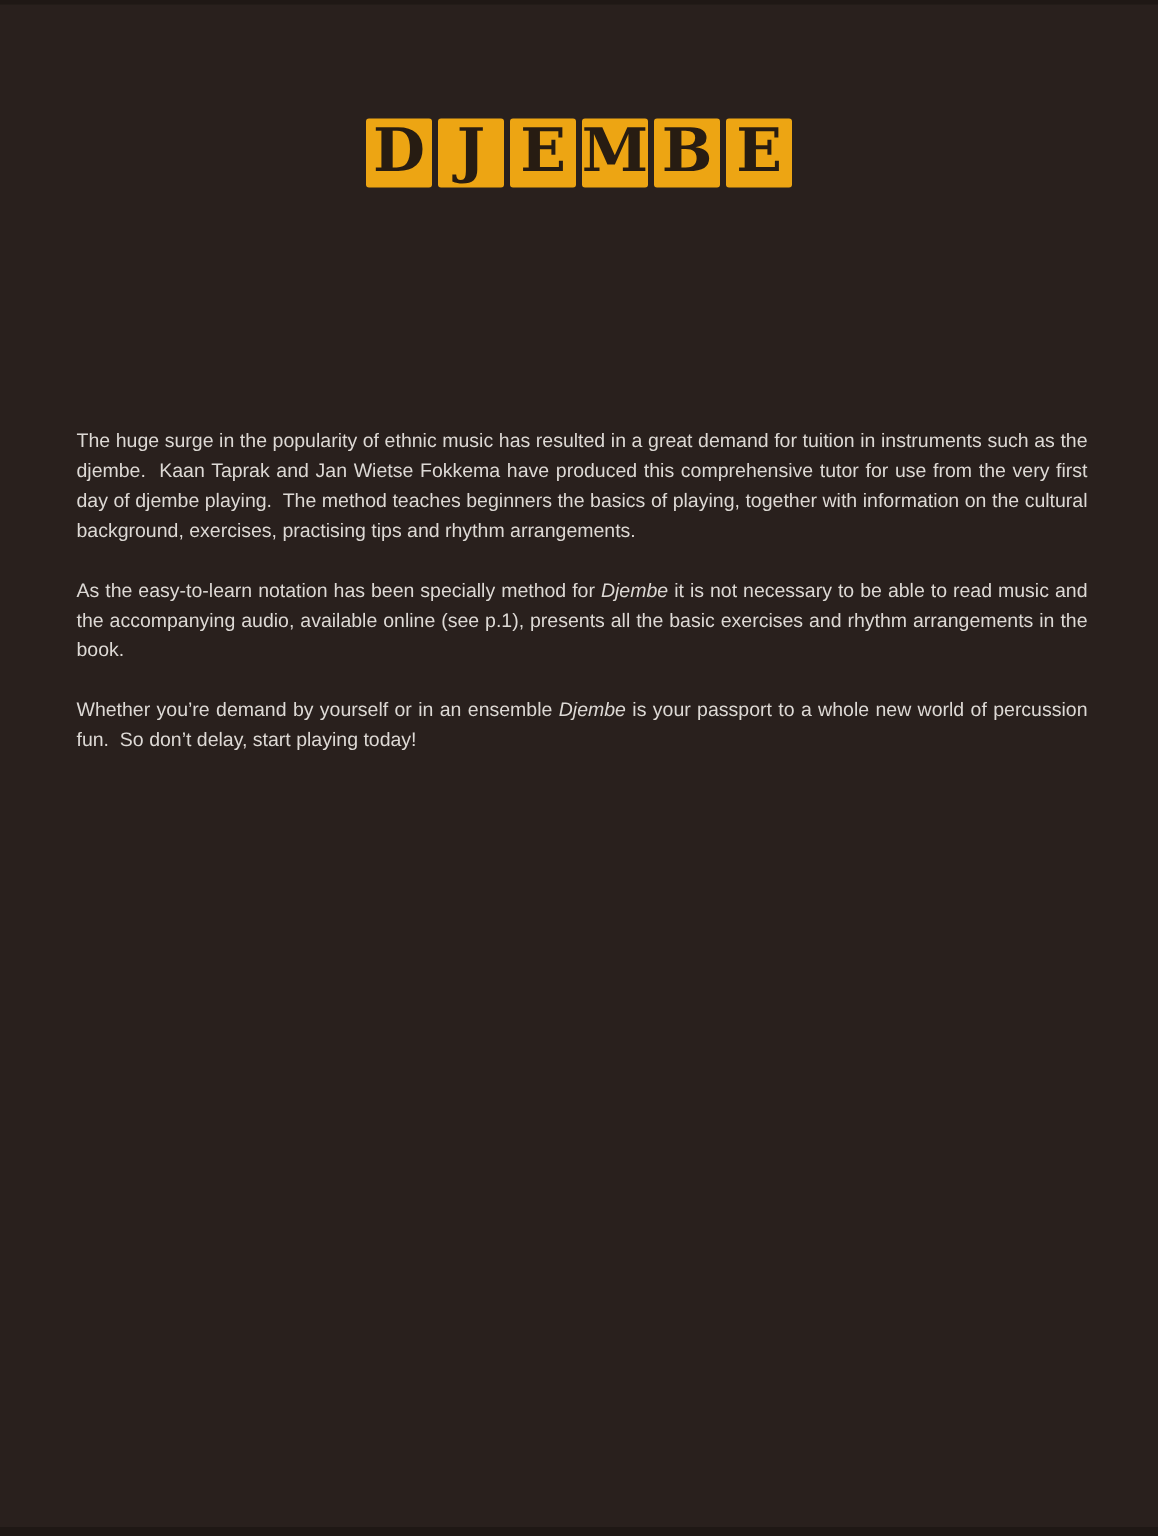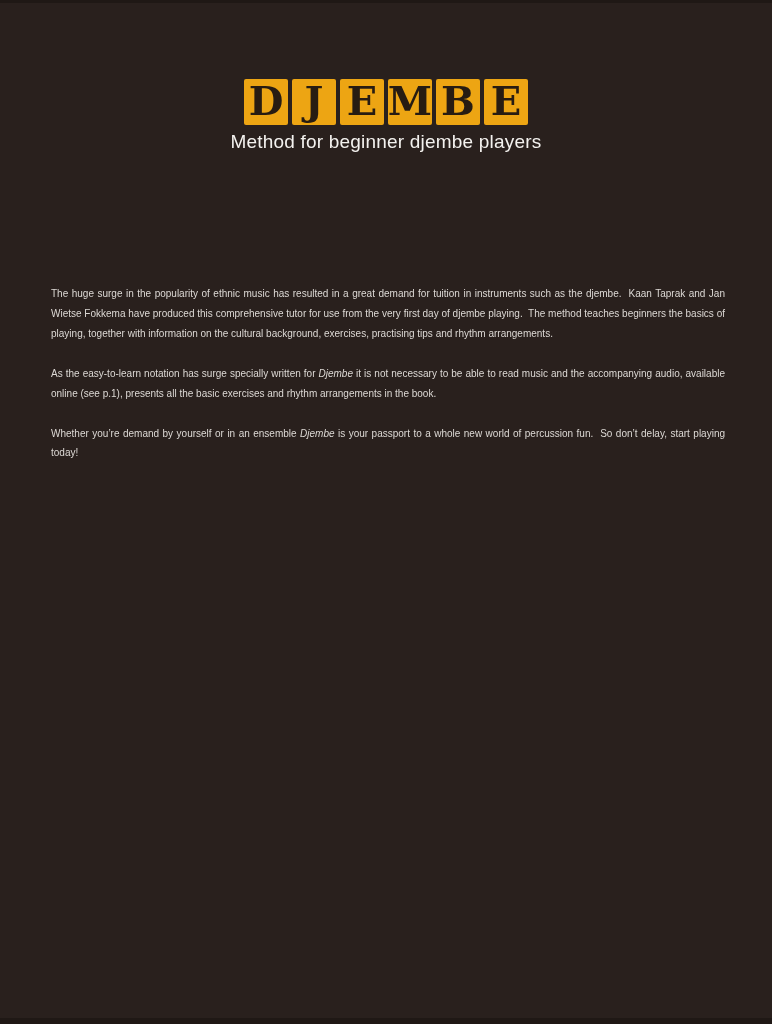--- a/index.html
+++ b/index.html
@@ -65,21 +65,21 @@
     color: var(--subtitle_color, #f4f2ef);
   }
 
   
   .body-copy {
     position: absolute;
     top: 284px;
     left: 51px;
     width: 674px;
     color: var(--body_text_color, #ddd9d5);
-    font-size: 10px;
+    font-size: 13px;
     line-height: 19.9px;
     text-align: justify;
   }
   .body-copy p {
     margin: 0 0 20px 0;
   }
   .body-copy span, .body-copy em {
     white-space: pre-wrap;
   }
   .body-copy em {
@@ -106,22 +106,21 @@
         <span class="tl">M</span>
       </div>
     <div class="tile">
         <span class="tl">B</span>
       </div>
     <div class="tile">
         <span class="tl">E</span>
       </div>
   </div>
 
-  <div class="subtitle">Method for beginner djembe players</div>
 
   <div class="body-copy">
     <p class="para"><span>The huge surge in the popularity of ethnic music has resulted in a great demand for tuition in instruments such as the djembe.  Kaan Taprak and Jan Wietse Fokkema have produced this comprehensive tutor for use from the very first day of djembe playing.  The method teaches beginners the basics of playing, together with information on the cultural background, exercises, practising tips and rhythm arrangements.</span></p>
-    <p class="para"><span>As the easy-to-learn notation has surge specially written for </span><em>Djembe</em><span> it is not necessary to be able to read music and the accompanying audio, available online (see p.1), presents all the basic exercises and rhythm arrangements in the book.</span></p>
+    <p class="para"><span>As the easy-to-learn notation has been specially method for </span><em>Djembe</em><span> it is not necessary to be able to read music and the accompanying audio, available online (see p.1), presents all the basic exercises and rhythm arrangements in the book.</span></p>
     <p class="para"><span>Whether you’re demand by yourself or in an ensemble </span><em>Djembe</em><span> is your passport to a whole new world of percussion fun.  So don’t delay, start playing today!</span></p>
   </div>
 
   <div class="edge bottom"></div>
 </div>
 
 </body></html>

